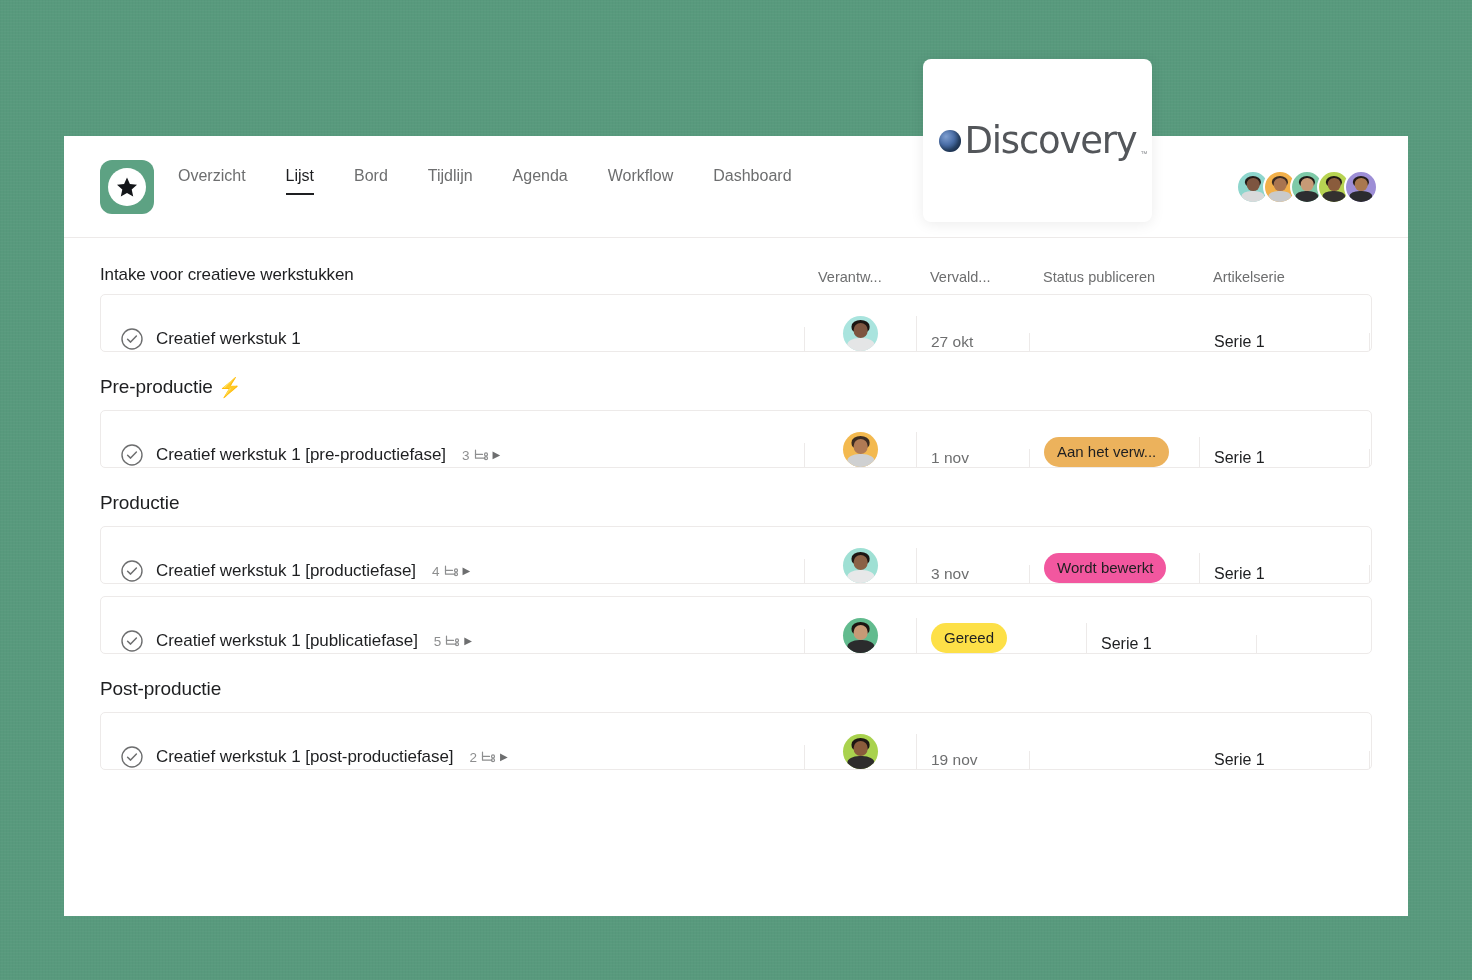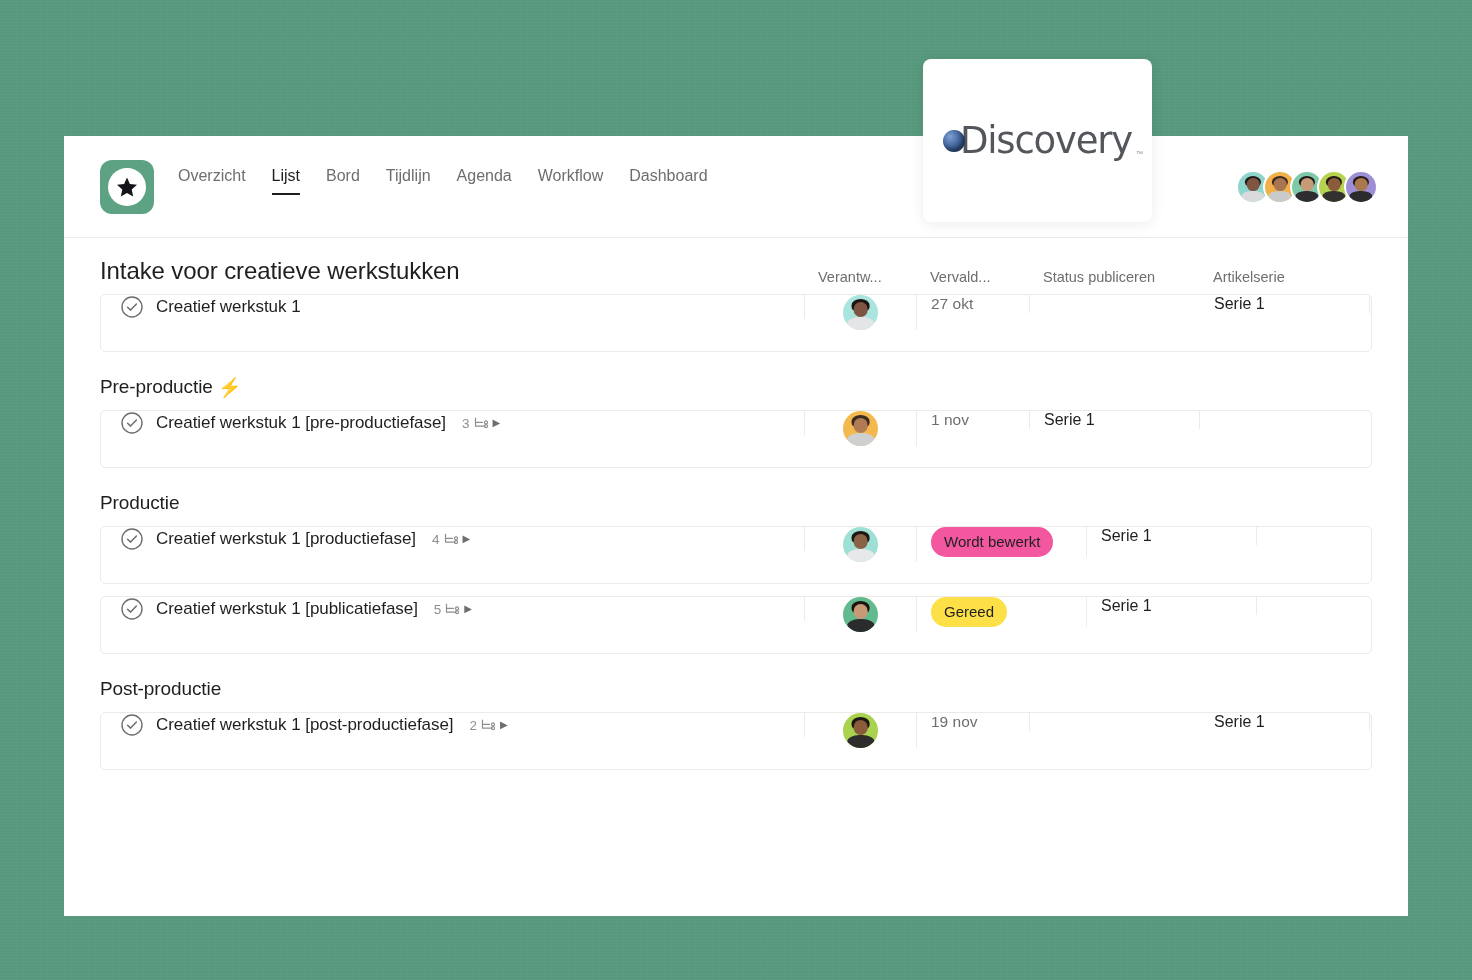--- a/index.html
+++ b/index.html
@@ -70,21 +70,21 @@
   .project-title {
     font-size: 26px;
     font-weight: 500;
     color: #1e1f21;
     letter-spacing: -0.2px;
     line-height: 34px;
   }
 
   .tabs {
     display: flex;
-    gap: 26px;
+    gap: 40px;
     margin-top: 7px;
   }
   .tab {
     font-size: 16px;
     color: #6d6e6f;
     line-height: 22px;
     padding-bottom: 6px;
     cursor: pointer;
     white-space: nowrap;
   }
@@ -151,21 +151,21 @@
   
   .col-header {
     display: flex;
     align-items: flex-end;
     height: 56px;
     padding-bottom: 9px;
   }
   .col-header .c-task {
     flex: none;
     width: 704px;
-    font-size: 24px;
+    font-size: 17px;
     color: #1e1f21;
     font-weight: 400;
     letter-spacing: -0.1px;
   }
   .col-header .c-meta {
     font-size: 14.5px;
     color: #6d6e6f;
     padding-left: 14px;
     white-space: nowrap;
     overflow: hidden;
@@ -184,21 +184,21 @@
     letter-spacing: -0.1px;
     height: 46px;
     display: flex;
     align-items: center;
     gap: 6px;
   }
   .section-title .bolt { font-size: 19px; line-height: 1; }
 
   .task-row {
     display: flex;
-    align-items: flex-start;
+    align-items: flex-end;
     height: 58px;
     border: 1px solid #edeae9;
     border-radius: 5px;
     background: #ffffff;
   }
 
   .cell-task {
     flex: none;
     width: 704px;
     display: flex;
@@ -287,20 +287,21 @@
   }
   .discovery-word {
     font-family: "DejaVu Sans", sans-serif;
     font-size: 37px;
     font-weight: 400;
     color: #53565a;
     letter-spacing: -1.2px;
     line-height: 1;
     position: relative;
     z-index: 1;
+    padding-left: 9px;
   }
   .tm {
     position: absolute;
     right: -11px;
     bottom: 2px;
     font-size: 7px;
     color: #8b8e92;
   }
 </style>
 </head>
@@ -414,20 +415,23 @@
             </span>
           </div>
           <div class="cell cell-assignee">
             <div class="avatar" style="background: rgb(243, 185, 79);">
               <div class="body" style="background: rgb(207, 208, 209);"></div>
               <div class="hair" style="background: rgb(59, 43, 33);"></div>
               <div class="face" style="background: rgb(176, 122, 84);"></div>
             </div>
           </div>
           <div class="cell cell-due">1 nov</div>
+          <div class="cell cell-status">
+            <span class="pill" style="background: rgb(236, 178, 92);">Aan het verw...</span>
+          </div>
           <div class="cell cell-series">Serie 1</div>
         </div>
       </div>
       <div class="section">
         <div class="section-title">
           <span>Productie</span>
         </div>
         <div class="task-row">
           <div class="cell-task">
             <svg width="24" height="24" viewBox="0 0 24 24" class="check-circle">
@@ -446,20 +450,21 @@
               <span class="caret">▶</span>
             </span>
           </div>
           <div class="cell cell-assignee">
             <div class="avatar" style="background: rgb(159, 224, 212);">
               <div class="body" style="background: rgb(231, 232, 233);"></div>
               <div class="hair" style="background: rgb(29, 22, 19);"></div>
               <div class="face" style="background: rgb(138, 98, 70);"></div>
             </div>
           </div>
+          <div class="cell cell-due">3 nov</div>
           <div class="cell cell-status">
             <span class="pill" style="background: rgb(242, 87, 159);">Wordt bewerkt</span>
           </div>
           <div class="cell cell-series">Serie 1</div>
         </div>
       </div>
       <div class="section">
         <div class="task-row">
           <div class="cell-task">
             <svg width="24" height="24" viewBox="0 0 24 24" class="check-circle">

